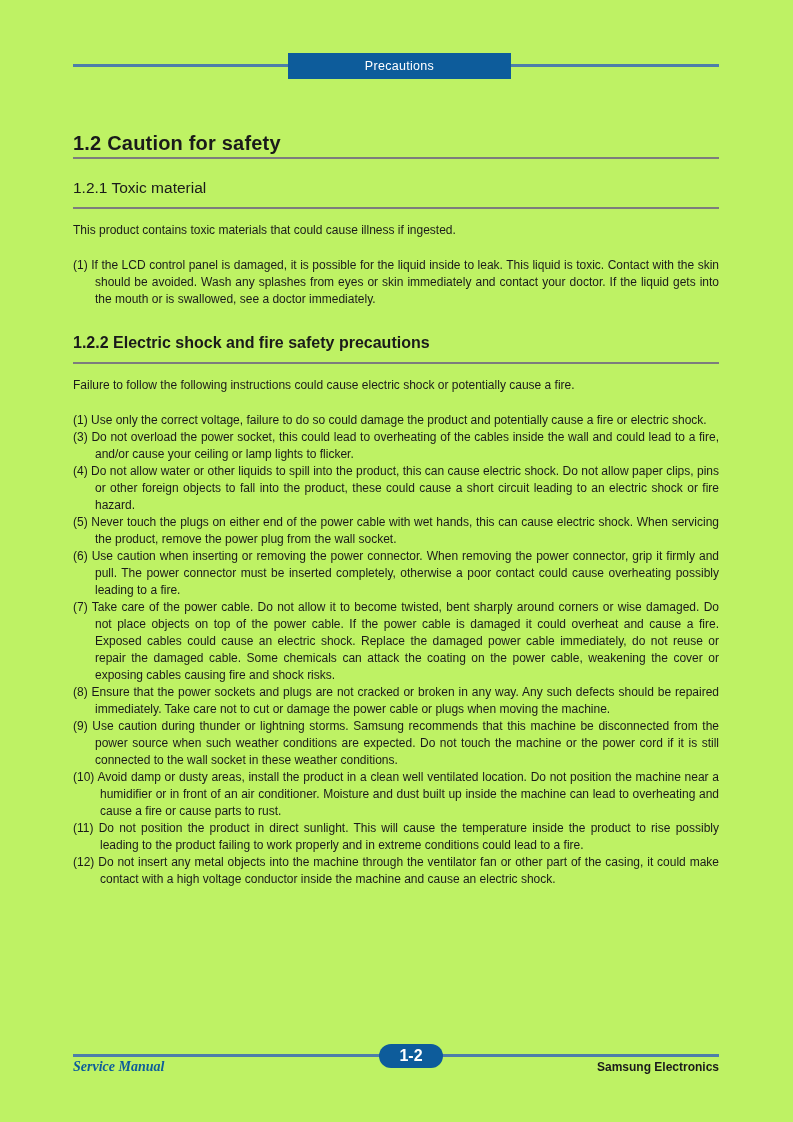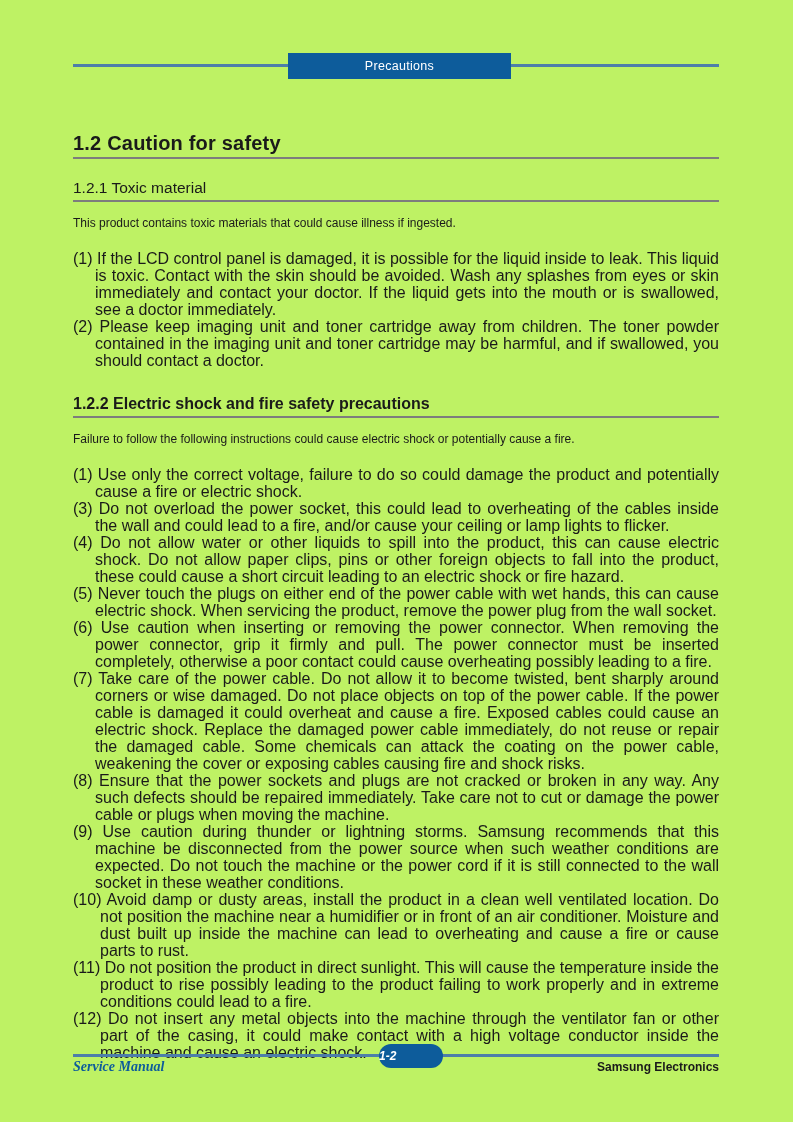--- a/index.html
+++ b/index.html
@@ -30,42 +30,42 @@
   }
   
   .main{position:absolute;left:73px;top:132px;width:646px;}
   .doc-title{
     font-size:20px;font-weight:700;line-height:22px;letter-spacing:.2px;
     margin:0 0 20px 0;padding-bottom:3px;
     border-bottom:2px solid var(--rule_gray);
   }
   .sec-heading{
     font-size:15.5px;font-weight:400;line-height:17px;
-    margin:0 0 13px 0;padding-bottom:4px;
+    margin:0 0 13px 0;padding-bottom:11px;
     border-bottom:2px solid var(--rule_gray);
   }
   .sec-heading.bold{font-weight:700;font-size:16px;}
   .section-2{margin-top:26px;}
   .intro{font-size:12px;line-height:17px;margin:0 0 18px 0;}
   .list{margin:0;}
   .li{
-    font-size:16px;line-height:17px;text-align:justify;
+    font-size:12px;line-height:17px;text-align:justify;
     padding-left:22px;text-indent:-22px;margin:0;
   }
   .li.wide{padding-left:27px;text-indent:-27px;}
   
   .footer-rule{
     position:absolute;left:73px;top:1054px;width:646px;height:3px;
     background:var(--rule_blue);
   }
   .page-badge{
     position:absolute;left:379px;top:1044px;width:64px;height:24px;
     background:var(--accent_blue);border-radius:12px;
-    color:#fff;font-size:12px;font-weight:700;
-    display:flex;align-items:center;font-style:italic;
+    color:#fff;font-size:16px;font-weight:700;
+    display:flex;align-items:center;justify-content:center;
   }
   .footer-left{
     position:absolute;left:73px;top:1059px;
     font-family:"Liberation Serif","DejaVu Serif",serif;
     font-style:italic;font-weight:700;font-size:14px;
     color:var(--accent_blue);
   }
   .footer-right{
     position:absolute;right:74px;top:1060px;
     font-size:12px;color:var(--text_black);font-weight:bold;
@@ -83,21 +83,20 @@
 
   <div class="main">
 
     <h1 class="doc-title">1.2 Caution for safety</h1>
 
     <div class="section-1">
       <h2 class="sec-heading">1.2.1 Toxic material</h2>
       <p class="intro">This product contains toxic materials that could cause illness if ingested.</p>
       <div class="list">
         <div class="li"><span>(1)</span> <span>If the LCD control panel is damaged, it is possible for the liquid inside to leak. This liquid is toxic. Contact with the skin should be avoided. Wash any splashes from eyes or skin immediately and contact your doctor. If the liquid gets into the mouth or is swallowed, see a doctor immediately.</span></div>
-        <div class="li"><span>(2)</span> <span>Please keep imaging unit and toner cartridge away from children. The toner powder contained in the imaging unit and toner cartridge may be harmful, and if swallowed, you should contact a doctor.</span></div>
       </div>
     </div>
 
     <div class="section-2">
       <h2 class="sec-heading bold">1.2.2 Electric shock and fire safety precautions</h2>
       <p class="intro">Failure to follow the following instructions could cause electric shock or potentially cause a fire.</p>
       <div class="list">
         <div class="li"><span>(1)</span> <span>Use only the correct voltage, failure to do so could damage the product and potentially cause a fire or electric shock.</span></div>
         <div class="li"><span>(3)</span> <span>Do not overload the power socket, this could lead to overheating of the cables inside the wall and could lead to a fire, and/or cause your ceiling or lamp lights to flicker.</span></div>
         <div class="li"><span>(4)</span> <span>Do not allow water or other liquids to spill into the product, this can cause electric shock. Do not allow paper clips, pins or other foreign objects to fall into the product, these could cause a short circuit leading to an electric shock or fire hazard.</span></div>

